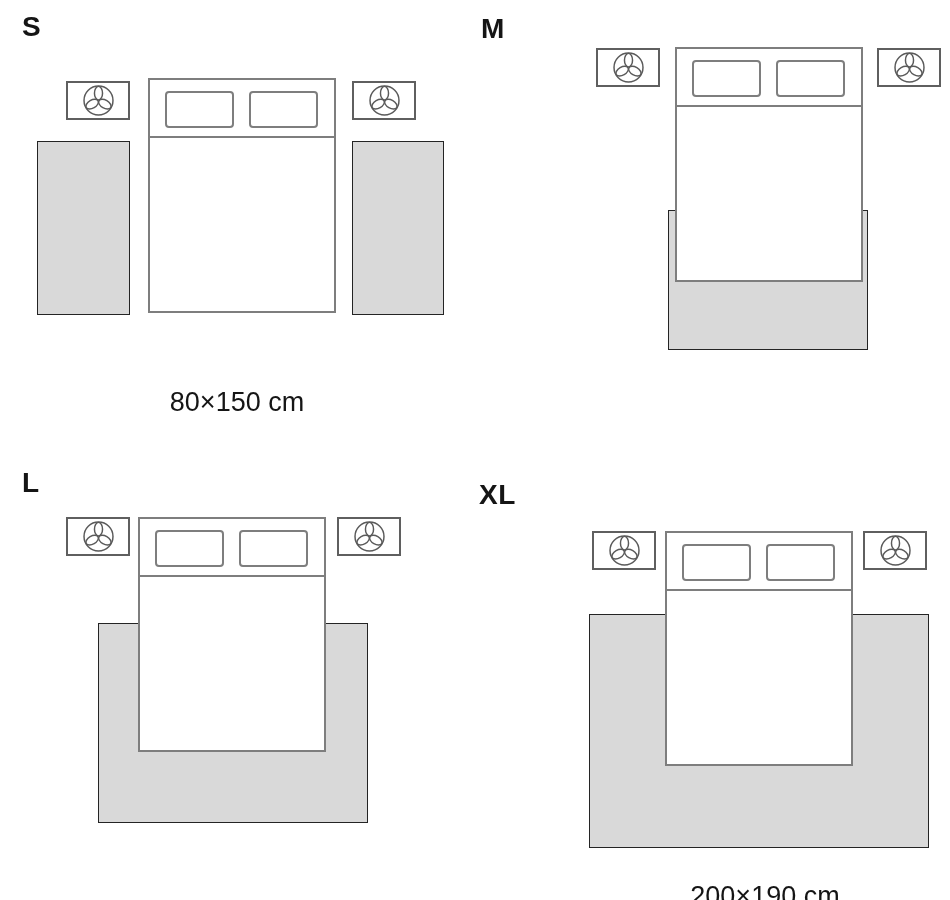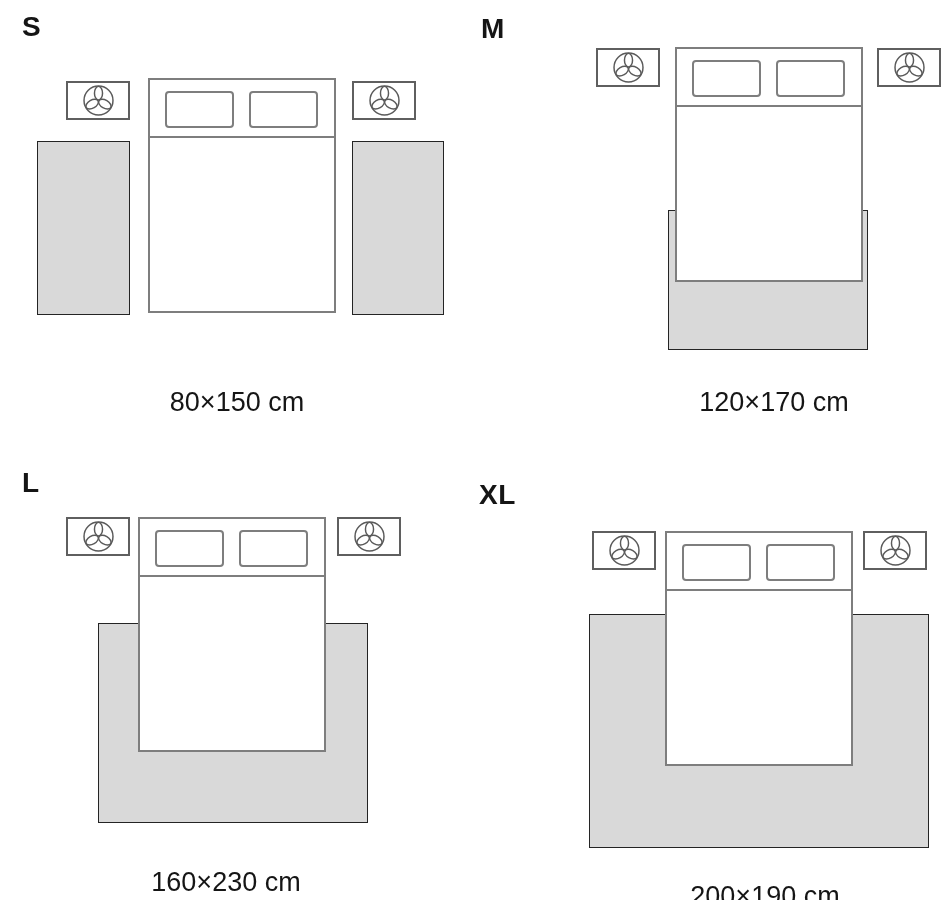--- a/index.html
+++ b/index.html
@@ -151,21 +151,20 @@
       </svg>
     </div>
     <div class="nightstand ns-right">
       <svg class="plant" viewBox="0 0 36 36" fill="none" stroke="#5a5a5a" stroke-width="1.6">
         <circle cx="18" cy="18" r="15.8"></circle>
         <ellipse cx="18" cy="10" rx="4.4" ry="7.4"></ellipse>
         <ellipse cx="18" cy="10" rx="4.4" ry="7.4" transform="rotate(120 18 18)"></ellipse>
         <ellipse cx="18" cy="10" rx="4.4" ry="7.4" transform="rotate(240 18 18)"></ellipse>
       </svg>
     </div>
-    <div class="caption">120×170 cm</div>
   </section>
 
   <section class="quadrant q-l">
     <div class="size-label">L</div>
     <div class="rug rug-main"></div>
     <div class="bed">
       <div class="headboard">
         <div class="pillow p1"></div>
         <div class="pillow p2"></div>
       </div>
@@ -179,21 +178,20 @@
       </svg>
     </div>
     <div class="nightstand ns-right">
       <svg class="plant" viewBox="0 0 36 36" fill="none" stroke="#5a5a5a" stroke-width="1.6">
         <circle cx="18" cy="18" r="15.8"></circle>
         <ellipse cx="18" cy="10" rx="4.4" ry="7.4"></ellipse>
         <ellipse cx="18" cy="10" rx="4.4" ry="7.4" transform="rotate(120 18 18)"></ellipse>
         <ellipse cx="18" cy="10" rx="4.4" ry="7.4" transform="rotate(240 18 18)"></ellipse>
       </svg>
     </div>
-    <div class="caption">160×230 cm</div>
   </section>
 
   <section class="quadrant q-xl">
     <div class="size-label">XL</div>
     <div class="rug rug-main"></div>
     <div class="bed">
       <div class="headboard">
         <div class="pillow p1"></div>
         <div class="pillow p2"></div>
       </div>

